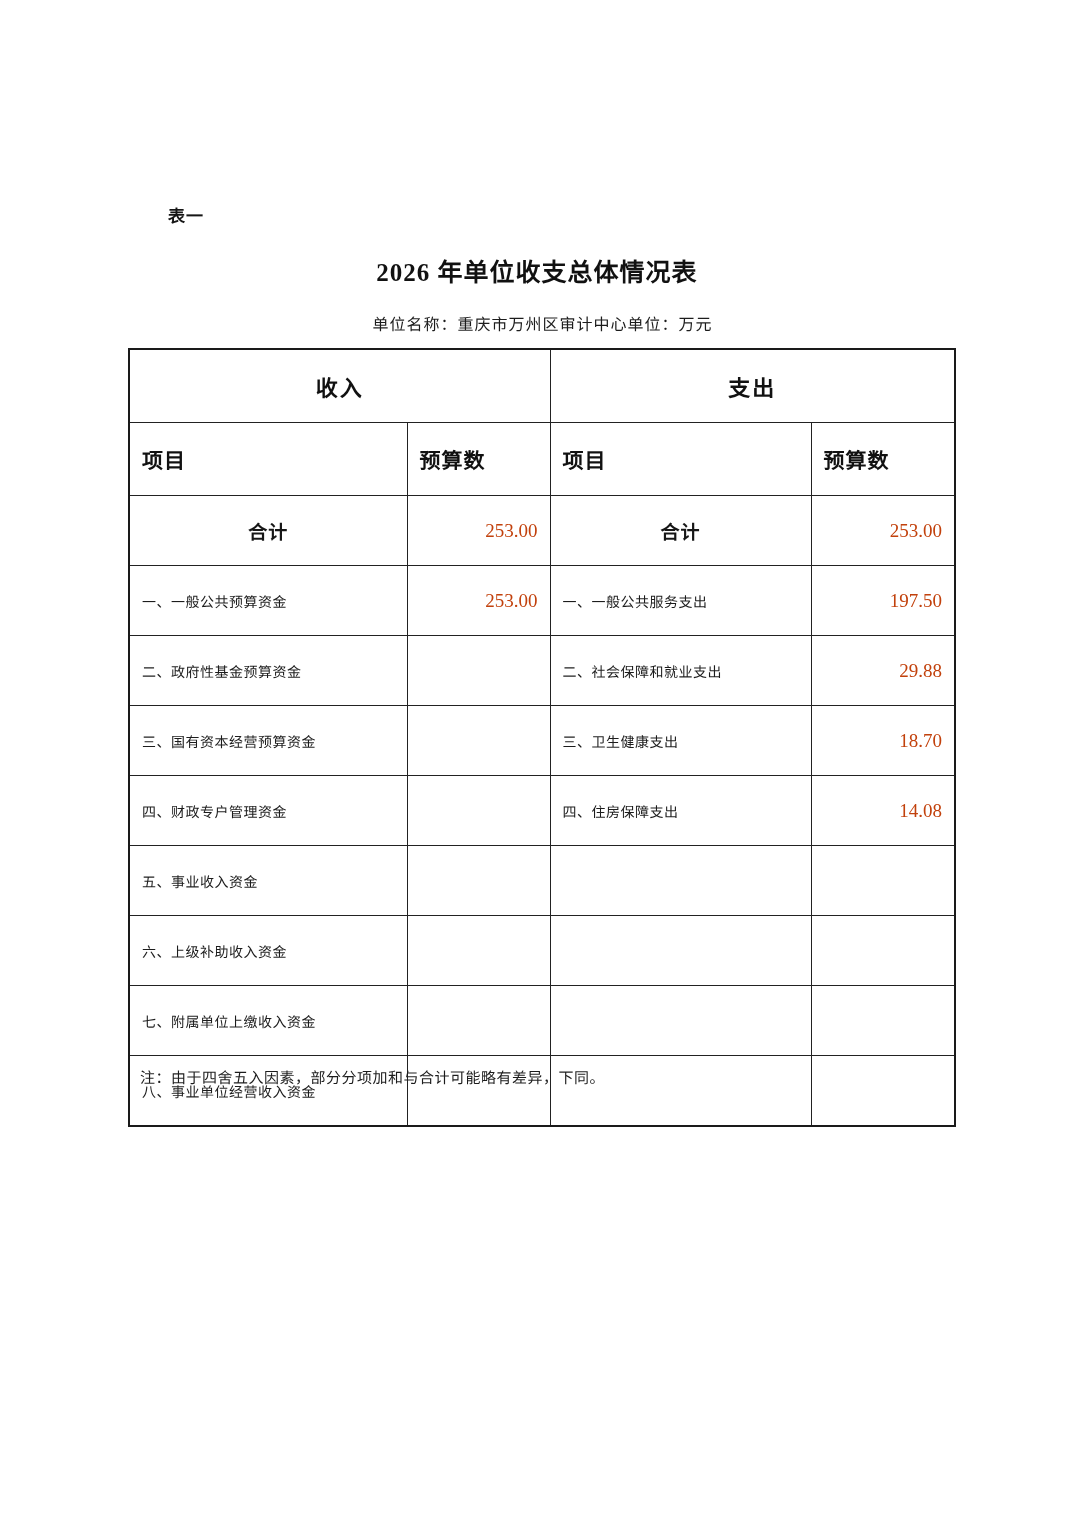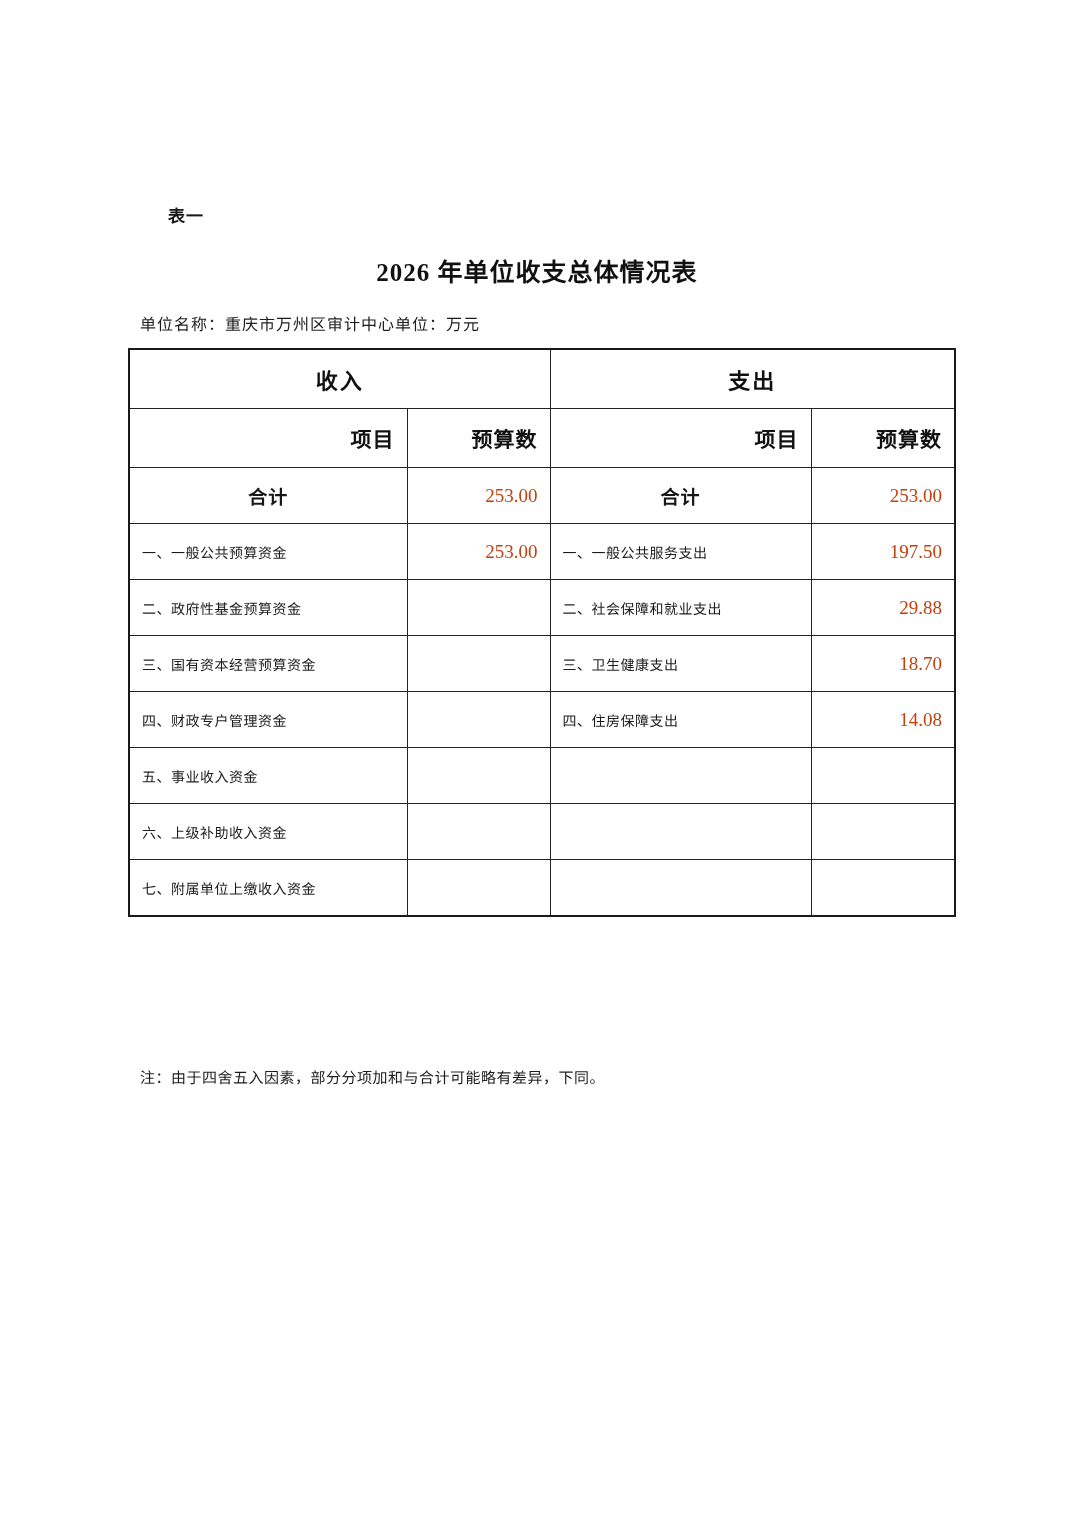--- a/index.html
+++ b/index.html
@@ -39,21 +39,21 @@
     font-size: 25px;
     letter-spacing: 1px;
     color: #111111;
   }
   .meta-row {
     position: absolute;
     left: 140px;
     right: 129px;
     top: 311px;
     display: flex;
-    justify-content: flex-start;
+    justify-content: center;
     align-items: baseline;
     font-size: 16px;
     letter-spacing: 1px;
     color: #1c1c1c;
   }
   table.budget-table {
     position: absolute;
     left: 128px;
     top: 348px;
     width: 826px;
@@ -61,42 +61,42 @@
     table-layout: fixed;
     background: #ffffff;
   }
   .budget-table col.c-item-l   { width: 278px; }
   .budget-table col.c-num-l    { width: 143px; }
   .budget-table col.c-item-r   { width: 261px; }
   .budget-table col.c-num-r    { width: 144px; }
   .budget-table th,
   .budget-table td {
     border: 1.5px solid #222222;
-    padding: 0 12px;
+    padding: 7px 12px;
     overflow: hidden;
     white-space: nowrap;
     background: #ffffff;
   }
   .budget-table { border: 2px solid #1a1a1a; }
   .budget-table .row-section th {
     height: 58px;
     font-family: "Liberation Sans", sans-serif;
     font-weight: bold;
     font-size: 22px;
     letter-spacing: 2px;
     text-align: center;
     color: #111111;
   }
   .budget-table .row-colhead th {
     height: 58px;
     font-family: "Liberation Sans", sans-serif;
     font-weight: bold;
     font-size: 21px;
     letter-spacing: 1px;
-    text-align: right;
+    text-align: left;
     color: #111111;
   }
   .budget-table .row-total td {
     height: 55px;
   }
   .budget-table .row-data td {
     height: 55px;
   }
   .budget-table td.cell-label-center {
     font-weight: bold;
@@ -198,18 +198,24 @@
         <td class="cell-num"></td>
         <td class="cell-item"></td>
         <td class="cell-num"></td>
       </tr>
       <tr class="row-data">
         <td class="cell-item">七、附属单位上缴收入资金</td>
         <td class="cell-num"></td>
         <td class="cell-item"></td>
         <td class="cell-num"></td>
       </tr>
+      <tr class="row-data">
+        <td class="cell-item">八、事业单位经营收入资金</td>
+        <td class="cell-num"></td>
+        <td class="cell-item"></td>
+        <td class="cell-num"></td>
+      </tr>
     </tbody>
   </table>
 
   <div class="footnote">注：由于四舍五入因素，部分分项加和与合计可能略有差异，下同。</div>
 
 </div>
 
 </body></html>

